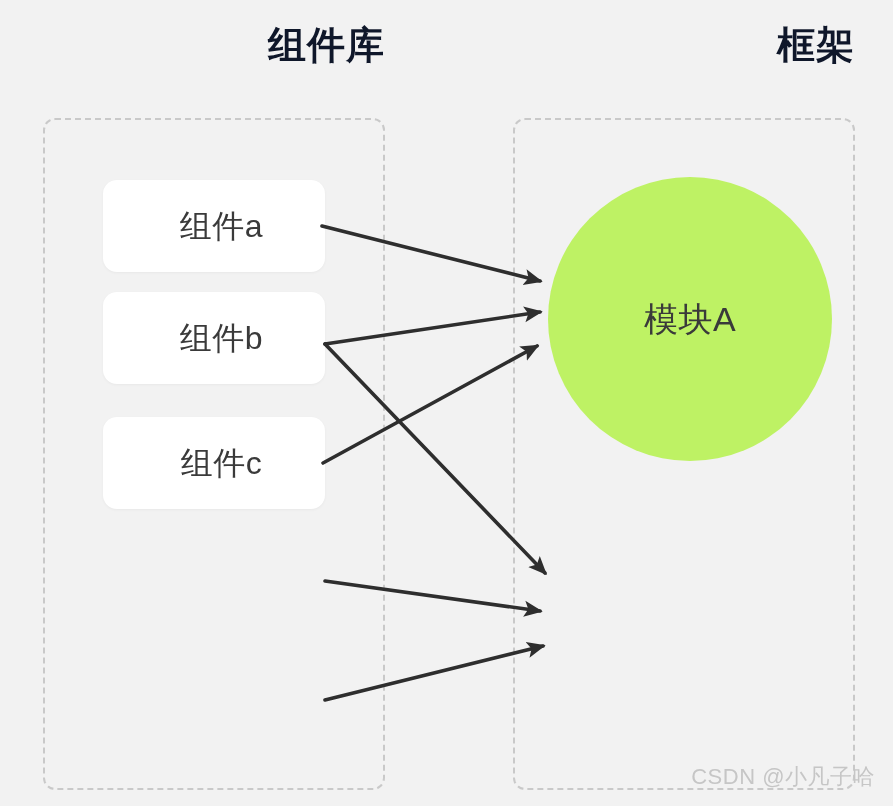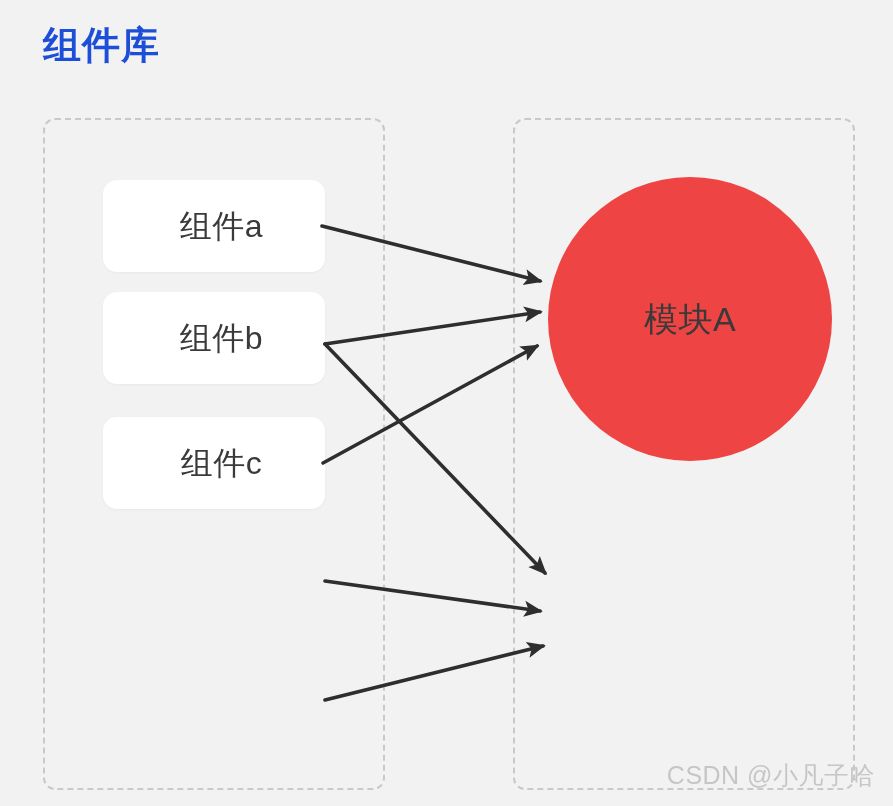--- a/index.html
+++ b/index.html
@@ -18,24 +18,24 @@
     width: 893px;
     height: 806px;
     background: #f2f2f2;
   }
 
   
   .section-title {
     position: absolute;
     font-size: 38px;
     font-weight: 700;
-    color: #1d4ed8;
+    color: #0f172a;
     letter-spacing: 1px;
     white-space: nowrap;
-    text-align: left;
+    text-align: right;
     line-height: 1;
   }
   #title-left  { left: 43px;  top: 26px; width: 342px; }
   #title-right { left: 513px; top: 26px; width: 342px; }
 
   
   .group-box {
     position: absolute;
     border: 2px dashed #c9c9c9;
     border-radius: 12px;
@@ -65,21 +65,21 @@
     letter-spacing: 0.5px;
     margin-left: 15px;
   }
 
   
   .circle {
     position: absolute;
     left: 548px;
     width: 284px;
     height: 284px;
-    background: #ef4444;
+    background: #bef264;
     border-radius: 50%;
     display: flex;
     align-items: center;
     justify-content: center;
   }
   .circle-label {
     font-size: 34px;
     color: #3a3a3a;
     line-height: 1;
     letter-spacing: 0.5px;
@@ -92,32 +92,33 @@
     width: 893px;
     height: 806px;
     pointer-events: none;
   }
 
   
   #watermark {
     position: absolute;
     right: 18px;
     bottom: 14px;
-    font-size: 25px;
+    font-size: 22px;
     color: #c6c6c6;
     white-space: nowrap;
     letter-spacing: 0.5px;
   }
 </style>
 </head>
 <body>
 
 <div id="stage">
 
   <div class="section-title" id="title-left">组件库</div>
+  <div class="section-title" id="title-right">框架</div>
 
   <div class="group-box" id="group-left"></div>
   <div class="group-box" id="group-right"></div>
 
   <div class="card" style="top:180px">
     <span class="card-label">组件a</span>
   </div>
   <div class="card" style="top:292px">
     <span class="card-label">组件b</span>
   </div>

